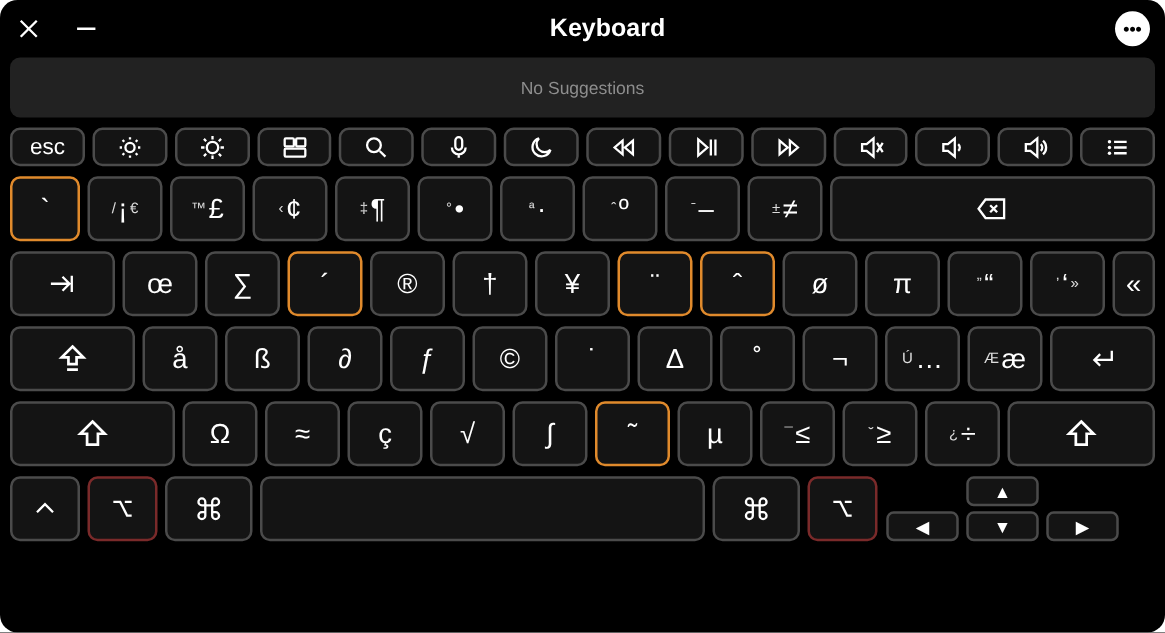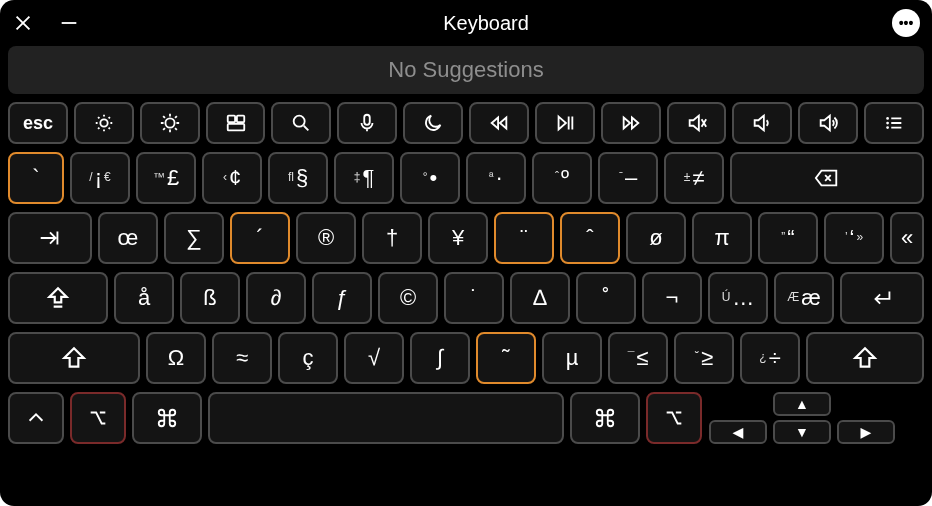--- a/index.html
+++ b/index.html
@@ -22,32 +22,32 @@
     }
     .titlebar {
       display: flex;
       align-items: center;
       justify-content: space-between;
       height: 30px;
       padding: 0 4px;
     }
     .title-left { display: flex; gap: 24px; align-items: center; }
     .tl-btn { color: #fff; font-size: 18px; display:flex; align-items:center; justify-content:center; cursor:pointer; }
-    .title-text { color: #fff; font-weight: 400; font-size: 20px; }
+    .title-text { color: #fff; font-weight: 700; font-size: 20px; }
     .more-btn {
       width: 28px; height: 28px; border-radius: 50%;
       background: #fff; color: #000; display:flex; align-items:center; justify-content:center;
       font-weight:700; font-size:14px;
     }
     .suggestions {
       background: #222;
       border-radius: 8px;
       height: 48px;
       display:flex; align-items:center; justify-content:center;
-      color: #8e8e8e; font-size: 22px;
+      color: #8e8e8e; font-size: 14px;
     }
 
     .row { display:flex; gap: 6px; }
 
     .key {
       background: #141414;
       border: 2px solid #4b4b4b;
       border-radius: 8px;
       color: #fff;
       display:flex;
@@ -55,21 +55,21 @@
       justify-content:center;
       font-size: 22px;
       height: 52px;
       position: relative;
       cursor: pointer;
     }
     .key.dead { border-color: #e08a2c; }
     .key.mod-active { border-color: #7a2a2a; }
 
     
-    .fn-row .key { flex: 1 1 0; height: 42px; font-size: 18px; font-weight: bold; }
+    .fn-row .key { flex: 1 1 0; height: 31px; font-size: 18px; }
 
     
     .w56  { width: 56px; flex: 0 0 56px; }
     .w60  { width: 60px; flex: 0 0 60px; }
     .w70  { width: 70px; flex: 0 0 70px; }
     .w84  { width: 84px; flex: 0 0 84px; }
     .w100 { width: 100px; flex: 0 0 100px; }
     .w132 { width: 132px; flex: 0 0 132px; }
     .w356 { width: 356px; flex: 0 0 356px; }
 
@@ -217,26 +217,20 @@
         </span>
       </div>
     <div class="key w60">
         <span class="stack">
           <span class="sub">‹</span>
           <span class="main">¢</span>
         </span>
       </div>
     <div class="key w60">
         <span class="stack">
-          <span class="sub">fl</span>
-          <span class="main">§</span>
-        </span>
-      </div>
-    <div class="key w60">
-        <span class="stack">
           <span class="sub">‡</span>
           <span class="main">¶</span>
         </span>
       </div>
     <div class="key w60">
         <span class="stack">
           <span class="sub">°</span>
           <span class="main">•</span>
         </span>
       </div>

